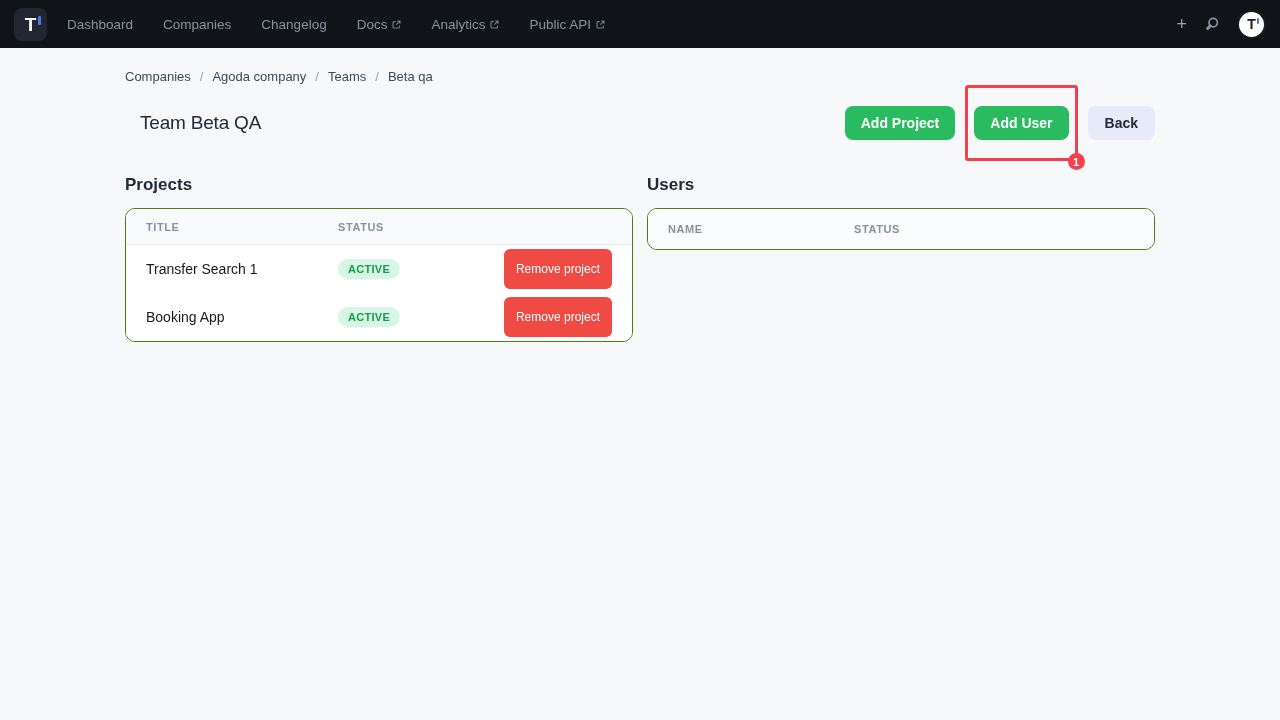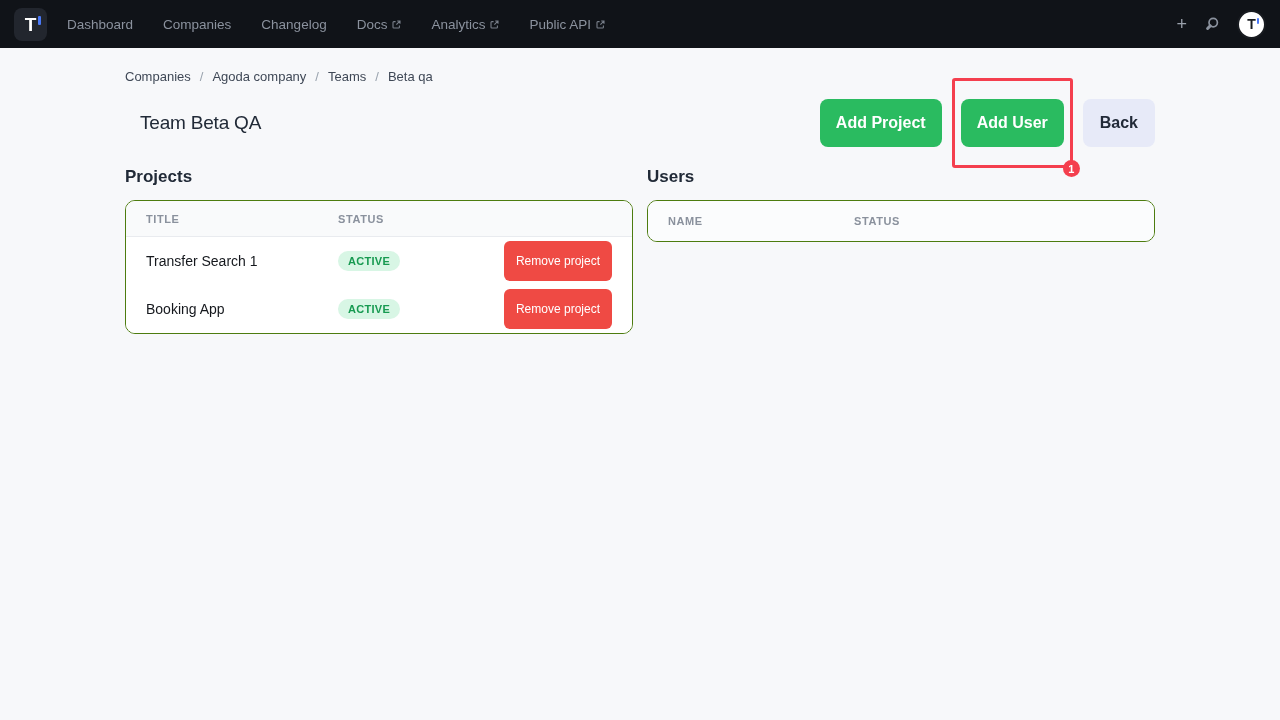--- a/index.html
+++ b/index.html
@@ -51,38 +51,38 @@
   .main { max-width: 1030px; margin: 0 auto; padding-top: 21px; }
 
   .breadcrumb { display: flex; align-items: center; gap: 9px; font-size: 13px; color: #3f4856; }
   .crumb { cursor: pointer; }
   .crumb-sep { color: #9aa3ae; }
 
   .title-row { display: flex; align-items: center; margin-top: 18px; height: 42px; }
   .page-title { font-size: 19px; font-weight: 400; color: #212a37; margin: 15px; letter-spacing: -0.2px; }
   .actions { margin-left: auto; display: flex; align-items: center; gap: 10px; }
   .btn {
-    height: 48px; border: none; border-radius: 8px;
-    font-size: 16px; font-weight: 600; padding: 0 16px;
+    height: 34px; border: none; border-radius: 8px;
+    font-size: 14px; font-weight: 600; padding: 0 16px;
     cursor: pointer; font-family: inherit; white-space: nowrap;
   }
   .btn-green { background: #2abb60; color: #ffffff; }
   .btn-back { background: #e7eaf8; color: #222a38; padding: 0 17px; }
   .annotation {
     position: relative; display: inline-flex;
     border: 3px solid #f43f4e; border-radius: 3px; padding: 18px 6px;
   }
   .annotation-badge {
     position: absolute; right: -10px; bottom: -12px;
     width: 17px; height: 17px; border-radius: 50%;
     background: #f43f4e; color: #fff; font-size: 11px; font-weight: 700;
     display: flex; align-items: center; justify-content: center;
   }
 
-  .grid { display: grid; grid-template-columns: 1fr 1fr; gap: 14px; margin-top: 23px; align-items: start; }
+  .grid { display: grid; grid-template-columns: 1fr 1fr; gap: 14px; margin-top: 31px; align-items: start; }
   .section-heading { font-size: 17px; font-weight: 800; color: #212a37; margin: 0 0 13px 0; }
   .card { background: #ffffff; border: 1px solid #4d7c0f; border-radius: 10px; overflow: hidden; }
 
   .thead {
     display: grid; align-items: center; padding: 0 20px;
     background: #f9fafb; height: 36px; border-bottom: 1px solid #e9ebef;
   }
   .thead-projects { grid-template-columns: 192px 1fr; }
   .thead-users { grid-template-columns: 186px 1fr; height: 40px; border-bottom: none; background: #fbfcfd; }
   .th { font-size: 11px; font-weight: 700; letter-spacing: 0.6px; color: #8a919d; }

